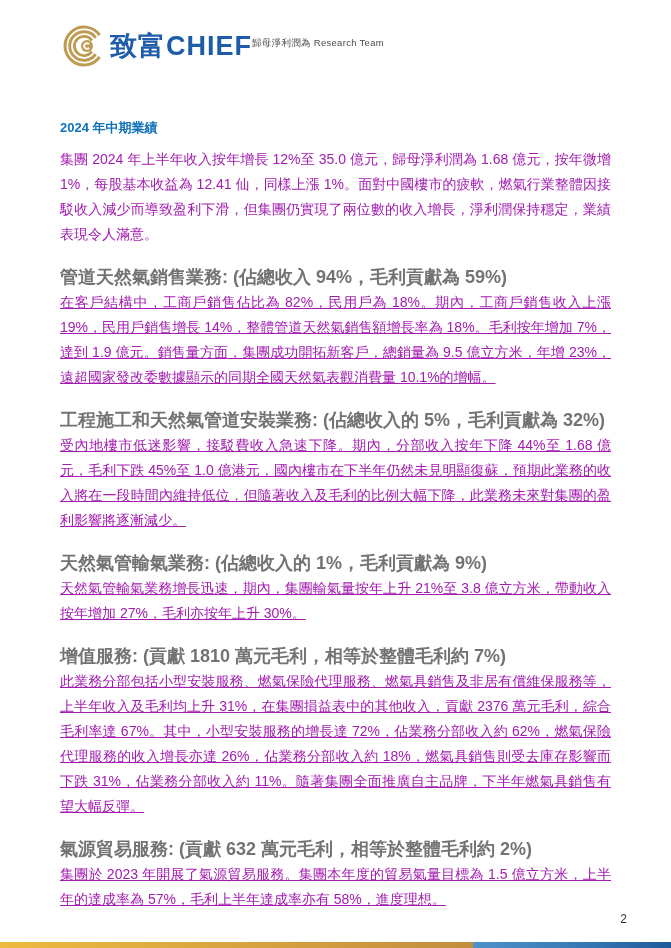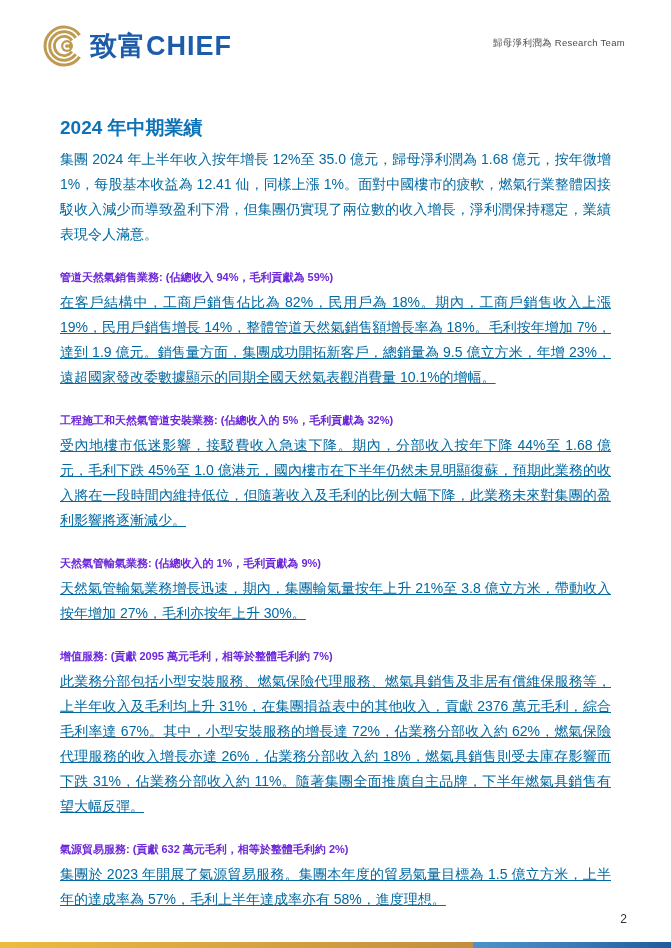--- a/index.html
+++ b/index.html
@@ -7,24 +7,24 @@
     position:relative;
     width:671px;height:948px;
     margin:0 auto;
     background:#ffffff;
     overflow:hidden;
     font-family:"Liberation Sans","DejaVu Sans",sans-serif;
   }
   
   .header{
     display:flex;
-    justify-content:space-between;
     align-items:flex-start;
-    padding:24px 46px 0 40px;
+    padding:24px 46px 0 28px;
     height:48px;
+    margin-left:32px;
   }
   .logo{display:flex;align-items:center;gap:6px;}
   .logo svg{display:block;}
   .logo-text{
     font-size:27px;
     font-weight:bold;
     color:#1d5ca9;
     letter-spacing:1px;
     line-height:1;
     white-space:nowrap;
@@ -33,39 +33,39 @@
     margin-top:13px;
     font-size:9.5px;
     color:#4b4b4b;
     letter-spacing:0.3px;
     white-space:nowrap;
   }
   
   .content{margin:0 60px;}
   .page-title{
     margin:44px 0 0 0;
-    font-size:19px;
+    font-size:13px;
     line-height:23px;
     font-weight:bold;
     color:#0e72b8;
   }
   .para{
     margin:8px 0 0 0;
     font-size:14px;
     line-height:25px;
-    color:#0369a1;
+    color:#a21caf;
     text-align:justify;
     text-justify:inter-ideograph;
   }
   .section-heading{
     margin:18px 0 0 0;
-    font-size:11px;
+    font-size:18px;
     line-height:25px;
     font-weight:bold;
-    color:#6d28d9;
+    color:#737373;
   }
   .section-body{margin:0;text-decoration:underline;}
   
   .page-number{
     position:absolute;
     right:44px;
     bottom:22px;
     font-size:12px;
     color:#333333;
   }
@@ -115,21 +115,21 @@
       <h2 class="section-heading">工程施工和天然氣管道安裝業務: (佔總收入的 5%，毛利貢獻為 32%)</h2>
       <p class="para section-body">受內地樓市低迷影響，接駁費收入急速下降。期內，分部收入按年下降 44%至 1.68 億元，毛利下跌 45%至 1.0 億港元，國內樓市在下半年仍然未見明顯復蘇，預期此業務的收入將在一段時間內維持低位，但隨著收入及毛利的比例大幅下降，此業務未來對集團的盈利影響將逐漸減少。</p>
     </div>
 
     <div>
       <h2 class="section-heading">天然氣管輸氣業務: (佔總收入的 1%，毛利貢獻為 9%)</h2>
       <p class="para section-body">天然氣管輸氣業務增長迅速，期內，集團輸氣量按年上升 21%至 3.8 億立方米，帶動收入按年增加 27%，毛利亦按年上升 30%。</p>
     </div>
 
     <div>
-      <h2 class="section-heading">增值服務: (貢獻 2095 萬元毛利，相等於整體毛利約 7%)</h2>
+      <h2 class="section-heading">增值服務: (貢獻 1810 萬元毛利，相等於整體毛利約 7%)</h2>
       <p class="para section-body">此業務分部包括小型安裝服務、燃氣保險代理服務、燃氣具銷售及非居有償維保服務等，上半年收入及毛利均上升 31%，在集團損益表中的其他收入，貢獻 2376 萬元毛利，綜合毛利率達 67%。其中，小型安裝服務的增長達 72%，佔業務分部收入約 62%，燃氣保險代理服務的收入增長亦達 26%，佔業務分部收入約 18%，燃氣具銷售則受去庫存影響而下跌 31%，佔業務分部收入約 11%。隨著集團全面推廣自主品牌，下半年燃氣具銷售有望大幅反彈。</p>
     </div>
 
     <div>
       <h2 class="section-heading">氣源貿易服務: (貢獻 632 萬元毛利，相等於整體毛利約 2%)</h2>
       <p class="para section-body">集團於 2023 年開展了氣源貿易服務。集團本年度的貿易氣量目標為 1.5 億立方米，上半年的達成率為 57%，毛利上半年達成率亦有 58%，進度理想。</p>
     </div>
   </div>
 
   <div class="page-number">2</div>

